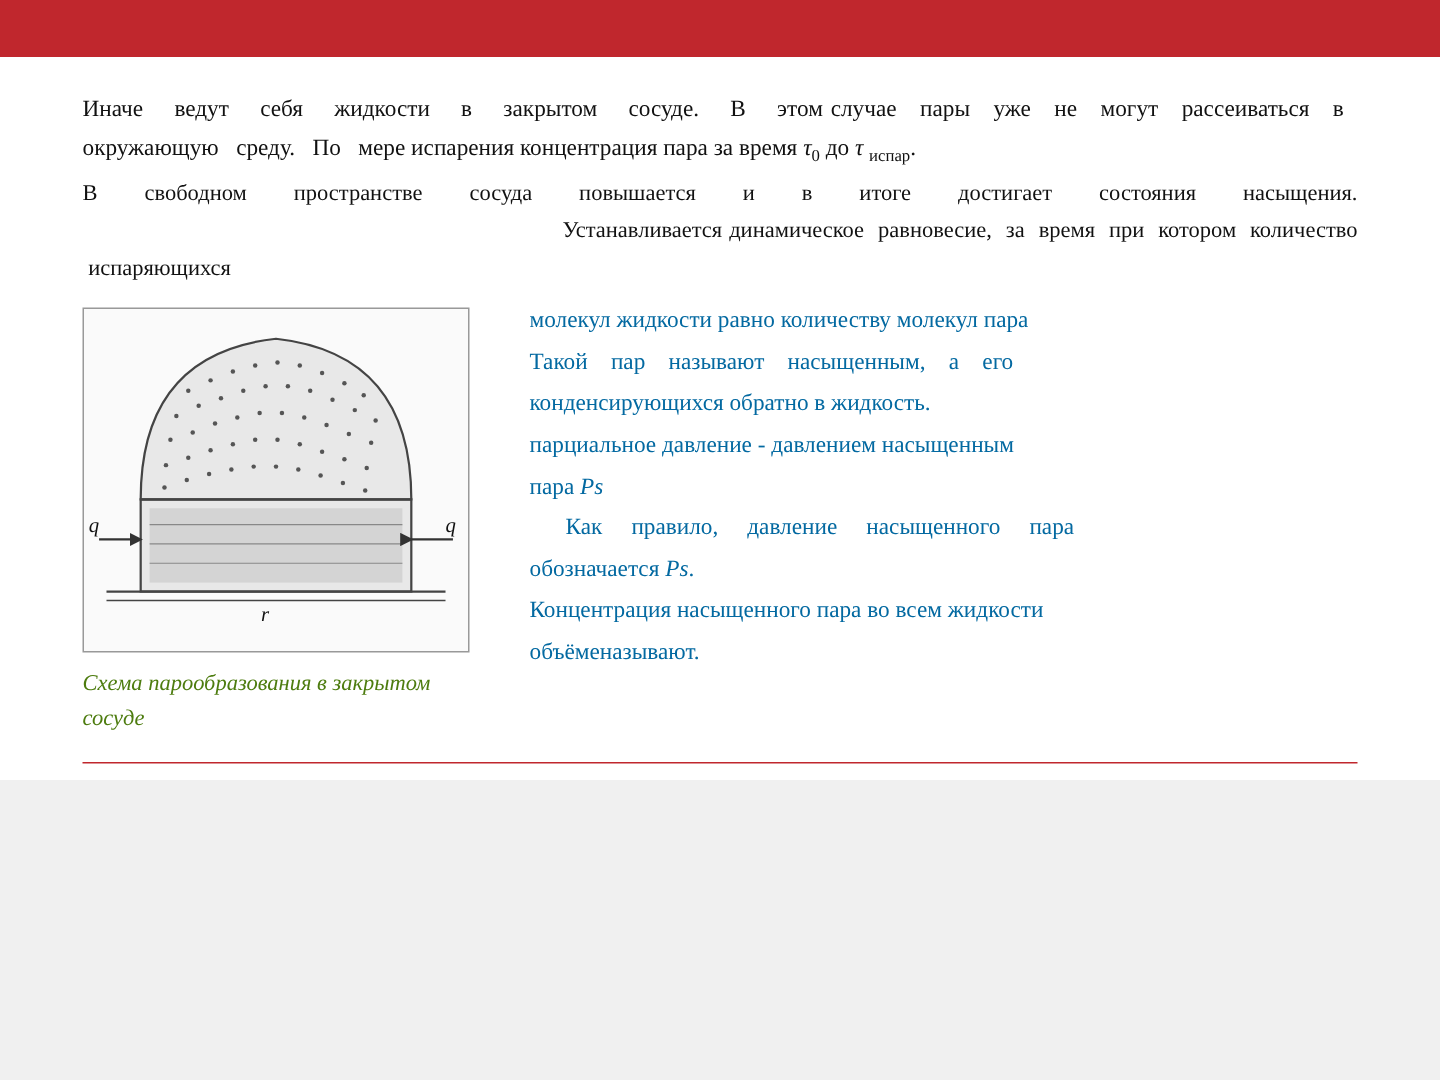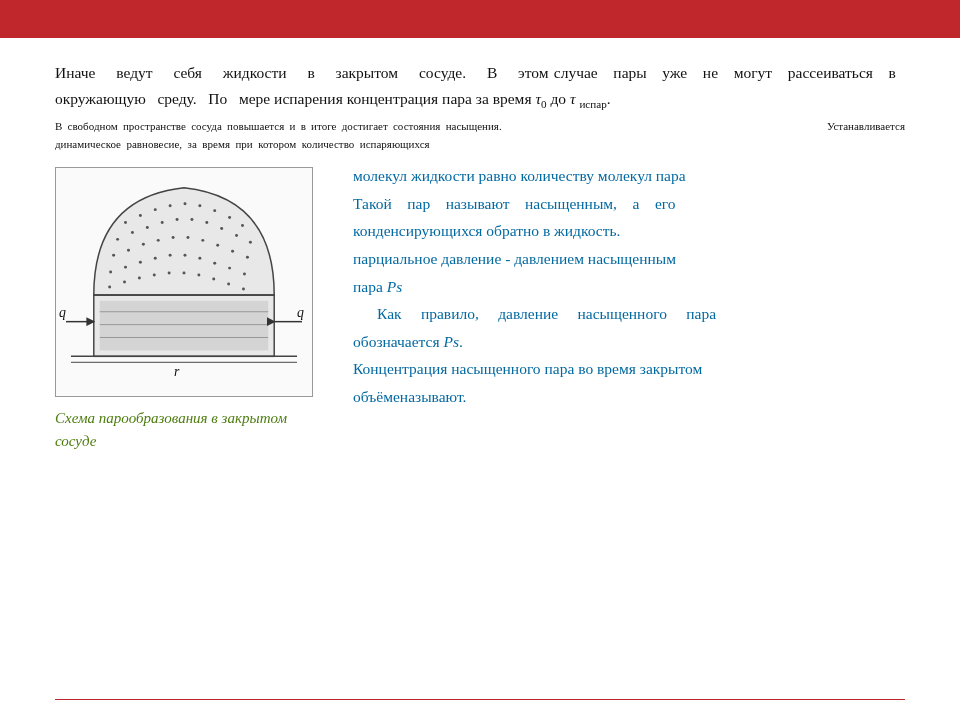--- a/index.html
+++ b/index.html
@@ -7,21 +7,21 @@
     body {
       width: 960px;
       height: 720px;
       background: #f0f0f0;
       font-family: "Times New Roman", Times, serif;
       overflow: hidden;
     }
 
     .page {
       width: 960px;
-      height: 720px;
+      height: 520px;
       background: #fff;
       position: relative;
       display: flex;
       flex-direction: column;
     }
 
     .top-bar {
       width: 100%;
       height: 38px;
       background: #c0272d;
@@ -38,21 +38,21 @@
 
     .top-text {
       font-size: 15.5px;
       line-height: 1.65;
       text-align: justify;
       color: #111;
       margin-bottom: 4px;
     }
 
     .top-text-second {
-      font-size: 11px;
+      font-size: 15px;
       line-height: 1.65;
       text-align: justify;
       color: #111;
       margin-bottom: 0;
     }
 
     .middle-section {
       display: flex;
       flex-direction: row;
       margin-top: 10px;
@@ -241,21 +241,21 @@
       </div>
 
       <div class="right-text-col">
         <p>молекул жидкости равно количеству молекул пара</p>
         <p style="margin-top:2px;">Такой &nbsp;&nbsp; пар &nbsp;&nbsp; называют &nbsp;&nbsp; насыщенным, &nbsp;&nbsp; а &nbsp;&nbsp; его</p>
         <p>конденсирующихся обратно в жидкость.</p>
         <p>парциальное давление - давлением насыщенным</p>
         <p>пара <span class="italic">Ps</span></p>
         <p style="margin-top:2px;margin-left:24px;">Как &nbsp;&nbsp;&nbsp; правило, &nbsp;&nbsp;&nbsp; давление &nbsp;&nbsp;&nbsp; насыщенного &nbsp;&nbsp;&nbsp; пара</p>
         <p>обозначается <span class="italic">Ps</span>.</p>
-        <p style="margin-top:2px;">Концентрация насыщенного пара во время закрытом</p>
+        <p style="margin-top:2px;">Концентрация насыщенного пара во всем жидкости</p>
         <p style="display:flex; ">
           <span>объёме</span>
           <span>называют.</span>
         </p>
       </div>
     </div>
 
     <hr class="bottom-line" style="border-top: 1.5px solid #c0272d; margin-top: 18px;">
   </div>
 </div>

